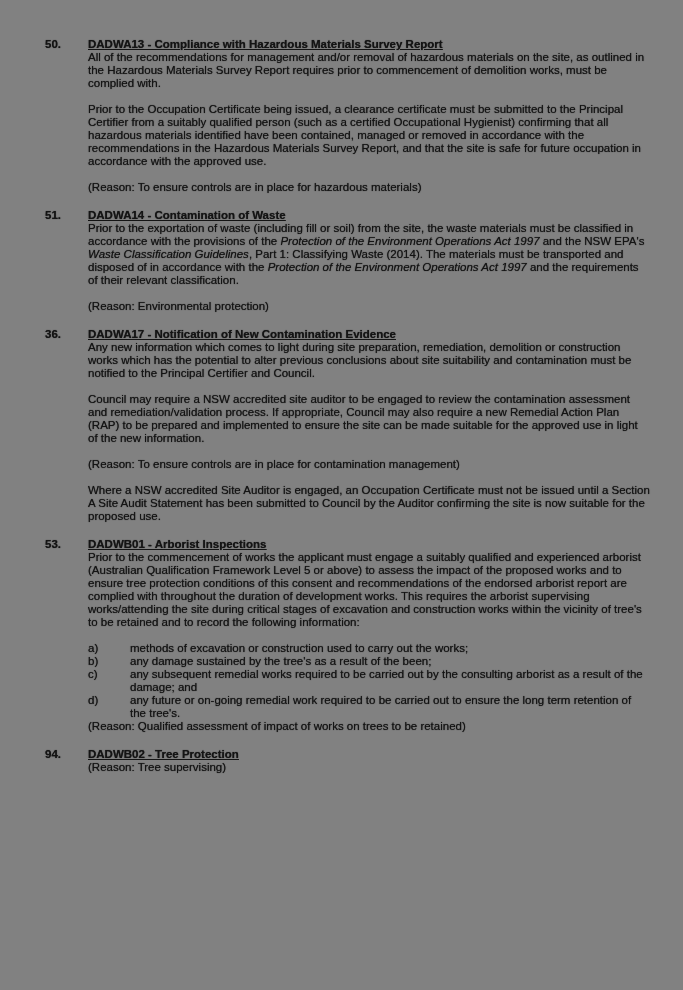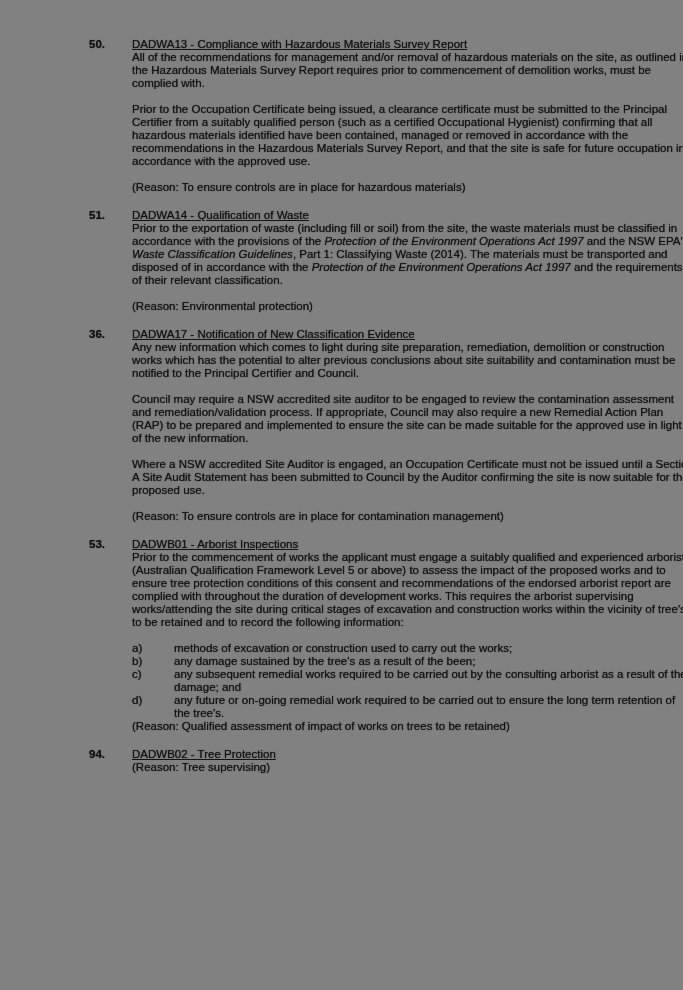--- a/index.html
+++ b/index.html
@@ -24,28 +24,27 @@
     text-shadow: 0 0 0.9px rgba(15,15,15,0.85);
   }
   .cond {
     display: flex;
     margin-bottom: 2px;
   }
   .num {
     flex: 0 0 43px;
     width: 43px;
     font-weight: bold;
-    margin-left: 44px;
   }
   .cond-body {
     width: 562px;
     flex: 0 0 562px;
   }
   .heading {
-    font-weight: normal;
+    font-weight: bold;
     text-decoration: underline;
   }
   .blocks > * {
     margin: 0 0 13px 0;
   }
   .para {
     padding: 0;
   }
   .lettered-list {
     margin-bottom: 0;
@@ -74,36 +73,36 @@
       <div class="blocks">
             <p class="para"><span>All of the recommendations for management and/or removal of hazardous materials on the site, as outlined in the Hazardous Materials Survey Report requires prior to commencement of demolition works, must be complied with.</span></p>
             <p class="para"><span>Prior to the Occupation Certificate being issued, a clearance certificate must be submitted to the Principal Certifier from a suitably qualified person (such as a certified Occupational Hygienist) confirming that all hazardous materials identified have been contained, managed or removed in accordance with the recommendations in the Hazardous Materials Survey Report, and that the site is safe for future occupation in accordance with the approved use.</span></p>
             <p class="para"><span>(Reason: To ensure controls are in place for hazardous materials)</span></p>
           </div>
     </div>
   </section>
       <section class="cond">
     <div class="num">51.</div>
     <div class="cond-body">
-      <div class="heading">DADWA14 - Qualification of Waste</div>
+      <div class="heading">DADWA14 - Contamination of Waste</div>
       <div class="blocks">
             <p class="para"><span>Prior to the exportation of waste (including fill or soil) from the site, the waste materials must be classified in accordance with the provisions of the </span><em>Protection of the Environment Operations Act 1997</em><span> and the NSW EPA's </span><em>Waste Classification Guidelines</em><span>, Part 1: Classifying Waste (2014). The materials must be transported and disposed of in accordance with the </span><em>Protection of the Environment Operations Act 1997</em><span> and the requirements of their relevant classification.</span></p>
             <p class="para"><span>(Reason: Environmental protection)</span></p>
           </div>
     </div>
   </section>
       <section class="cond">
     <div class="num">36.</div>
     <div class="cond-body">
-      <div class="heading">DADWA17 - Notification of New Classification Evidence</div>
+      <div class="heading">DADWA17 - Notification of New Contamination Evidence</div>
       <div class="blocks">
             <p class="para"><span>Any new information which comes to light during site preparation, remediation, demolition or construction works which has the potential to alter previous conclusions about site suitability and contamination must be notified to the Principal Certifier and Council.</span></p>
             <p class="para"><span>Council may require a NSW accredited site auditor to be engaged to review the contamination assessment and remediation/validation process. If appropriate, Council may also require a new Remedial Action Plan (RAP) to be prepared and implemented to ensure the site can be made suitable for the approved use in light of the new information.</span></p>
+            <p class="para"><span>(Reason: To ensure controls are in place for contamination management)</span></p>
             <p class="para"><span>Where a NSW accredited Site Auditor is engaged, an Occupation Certificate must not be issued until a Section A Site Audit Statement has been submitted to Council by the Auditor confirming the site is now suitable for the proposed use.</span></p>
-            <p class="para"><span>(Reason: To ensure controls are in place for contamination management)</span></p>
           </div>
     </div>
   </section>
       <section class="cond">
     <div class="num">53.</div>
     <div class="cond-body">
       <div class="heading">DADWB01 - Arborist Inspections</div>
       <div class="blocks">
             <p class="para"><span>Prior to the commencement of works the applicant must engage a suitably qualified and experienced arborist (Australian Qualification Framework Level 5 or above) to assess the impact of the proposed works and to ensure tree protection conditions of this consent and recommendations of the endorsed arborist report are complied with throughout the duration of development works. This requires the arborist supervising works/attending the site during critical stages of excavation and construction works within the vicinity of tree's to be retained and to record the following information:</span></p>
             <div class="lettered-list">

